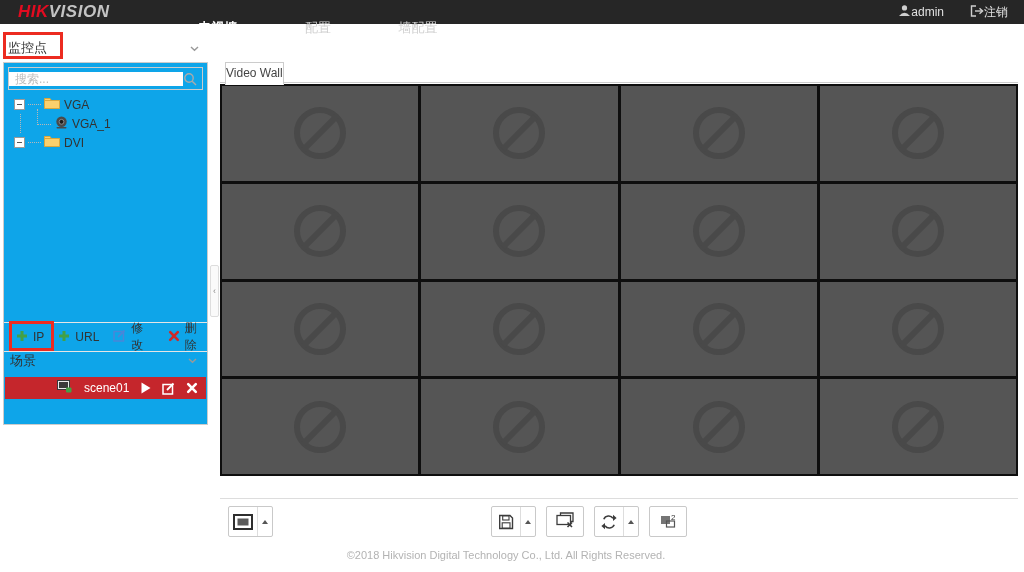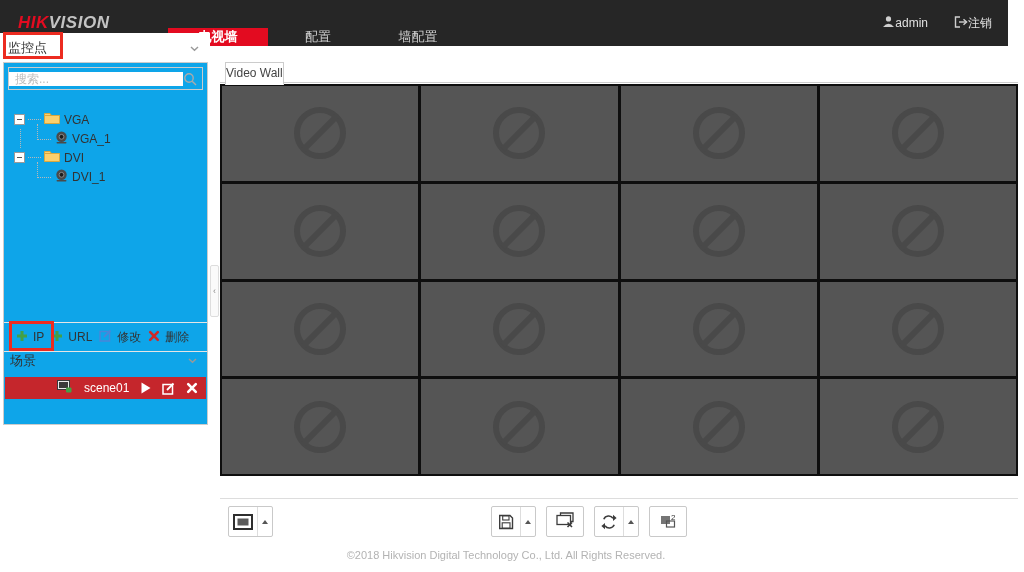--- a/index.html
+++ b/index.html
@@ -1,52 +1,52 @@
 <!DOCTYPE html>
 <html><head>
 <meta charset="utf-8">
 <style>
   html,body{margin:0;padding:0;}
   body{width:1024px;height:572px;position:relative;overflow:hidden;background:#fff;
        font-family:"Liberation Sans",sans-serif;font-size:12px;color:#333;}
 
   
-  .topbar{position:absolute;top:0;left:0;right:16px;height:46px;background:#262626;display:flex;align-items:stretch;}
+  .topbar{position:absolute;top:0;left:0;right:0;height:24px;background:#262626;display:flex;align-items:stretch;}
   .logo{width:168px;box-sizing:border-box;display:flex;align-items:center;padding-left:18px;
         font-style:italic;font-weight:bold;font-size:17px;letter-spacing:.5px;}
   .logo-red{color:#e30b20;}
   .logo-gray{color:#c3c3c3;}
   .tab{width:100px;display:flex;align-items:center;justify-content:center;color:#cfcfcf;font-size:13px;cursor:pointer;margin-top:28px;}
   .tab.active{background:#e30b20;color:#fff;font-weight:bold;}
   .topbar-right{margin-left:auto;display:flex;align-items:center;gap:26px;padding-right:16px;color:#e0e0e0;}
   .tb-item{display:flex;align-items:center;cursor:pointer;}
 
   
   .sidebar{position:absolute;left:0;top:33px;width:210px;height:392px;background:#fff;}
   .side-header{height:29px;display:flex;align-items:center;justify-content:space-between;
                padding:0 11px 0 8px;font-size:13px;color:#333;}
   .side-panel{position:absolute;left:3px;right:2px;top:29px;bottom:0;border:1px solid #ccc;background:#0ea5e9;}
   .searchbox{margin:4px;height:21px;border:1px solid #ccc;display:flex;align-items:center;}
   .searchbox input{border:none;outline:none;flex:1;padding:0 6px;font-size:12px;color:#333;font-family:inherit;min-width:0;}
   .searchbox input::placeholder{color:#bdbdbd;}
   .searchbox svg{margin-right:5px;flex:none;}
-  .tree{margin-top:20px;}
+  .tree{margin-top:5px;}
   .tree-row{display:flex;align-items:center;height:19px;padding-left:10px;cursor:pointer;}
   .expander{width:11px;height:11px;box-sizing:border-box;border:1px solid #9a9a9a;background:#fff;
             display:flex;align-items:center;justify-content:center;flex:none;}
   .expander i{display:block;width:5px;height:1px;background:#555;}
   .dots{width:13px;border-top:1px dotted #b8b8b8;margin:0 3px;flex:none;}
   .tree-label{margin-left:4px;color:#333;}
   .tree-row.child{padding-left:16px;}
   .trunk{width:17px;align-self:stretch;border-left:1px dotted #b8b8b8;box-sizing:border-box;flex:none;}
   .trunk.no-line{border-left-color:transparent;}
   .lcon{width:14px;height:16px;border-left:1px dotted #b8b8b8;border-bottom:1px dotted #b8b8b8;
         margin-top:-14px;margin-right:4px;box-sizing:border-box;flex:none;}
   .side-toolbar{position:absolute;left:0;right:0;top:259px;height:28px;border-top:1px solid #e5e5e5;
-                border-bottom:1px solid #e5e5e5;display:flex;align-items:center;padding-left:12px;gap:7px;}
+                border-bottom:1px solid #e5e5e5;display:flex;align-items:center;padding-left:12px;gap:14px;}
   .tool-item{display:flex;align-items:center;gap:5px;cursor:pointer;color:#333;}
   .scene-header{position:absolute;left:0;right:0;top:289px;height:25px;display:flex;align-items:flex-start;
                 justify-content:space-between;padding:0 10px 0 6px;font-size:13px;color:#333;}
   .scene-row{position:absolute;left:1px;right:1px;top:314px;height:22px;background:#c5262c;color:#fff;
              display:flex;align-items:center;padding-left:52px;cursor:pointer;}
   .scene-label{margin-left:12px;}
   .scene-actions{margin-left:auto;display:flex;align-items:center;gap:11px;padding-right:8px;}
   .scene-actions svg{cursor:pointer;}
 
   
@@ -161,30 +161,20 @@
           <span class="expander">
               <i></i>
             </span>
           <span class="dots"></span>
           <span><svg width="16" height="12" viewBox="0 0 16 12">
                 <path d="M0.5 1.5 H6 L7.5 3.5 H15.5 V11.5 H0.5 Z" fill="#fbd06d" stroke="#d8a73e"></path>
                 <path d="M0.5 3.5 H15.5" stroke="#d8a73e"></path>
               </svg></span>
           <span class="tree-label">DVI</span>
         </div>
-        <div class="tree-row child">
-          <span class="trunk no-line"></span>
-          <span class="lcon"></span>
-          <span><svg width="13" height="13" viewBox="0 0 13 13">
-                <circle cx="6.5" cy="5.8" r="5.2" fill="#4a4a4a"></circle>
-                <circle cx="6.5" cy="5.8" r="2.4" fill="#1d1d1d" stroke="#9b9b9b" stroke-width="0.8"></circle>
-                <rect x="1.5" y="11" width="10" height="1.6" rx="0.8" fill="#4a4a4a"></rect>
-              </svg></span>
-          <span class="tree-label">DVI_1</span>
-        </div>
       </div>
 
       <div class="side-toolbar">
         <div class="tool-item">
           <span><svg width="12" height="12" viewBox="0 0 12 12">
                 <rect x="4.5" y="1" width="3" height="10" fill="#43a047"></rect>
                 <rect x="1" y="4.5" width="10" height="3" fill="#43a047"></rect>
               </svg></span>
           <span>IP</span>
         </div>

